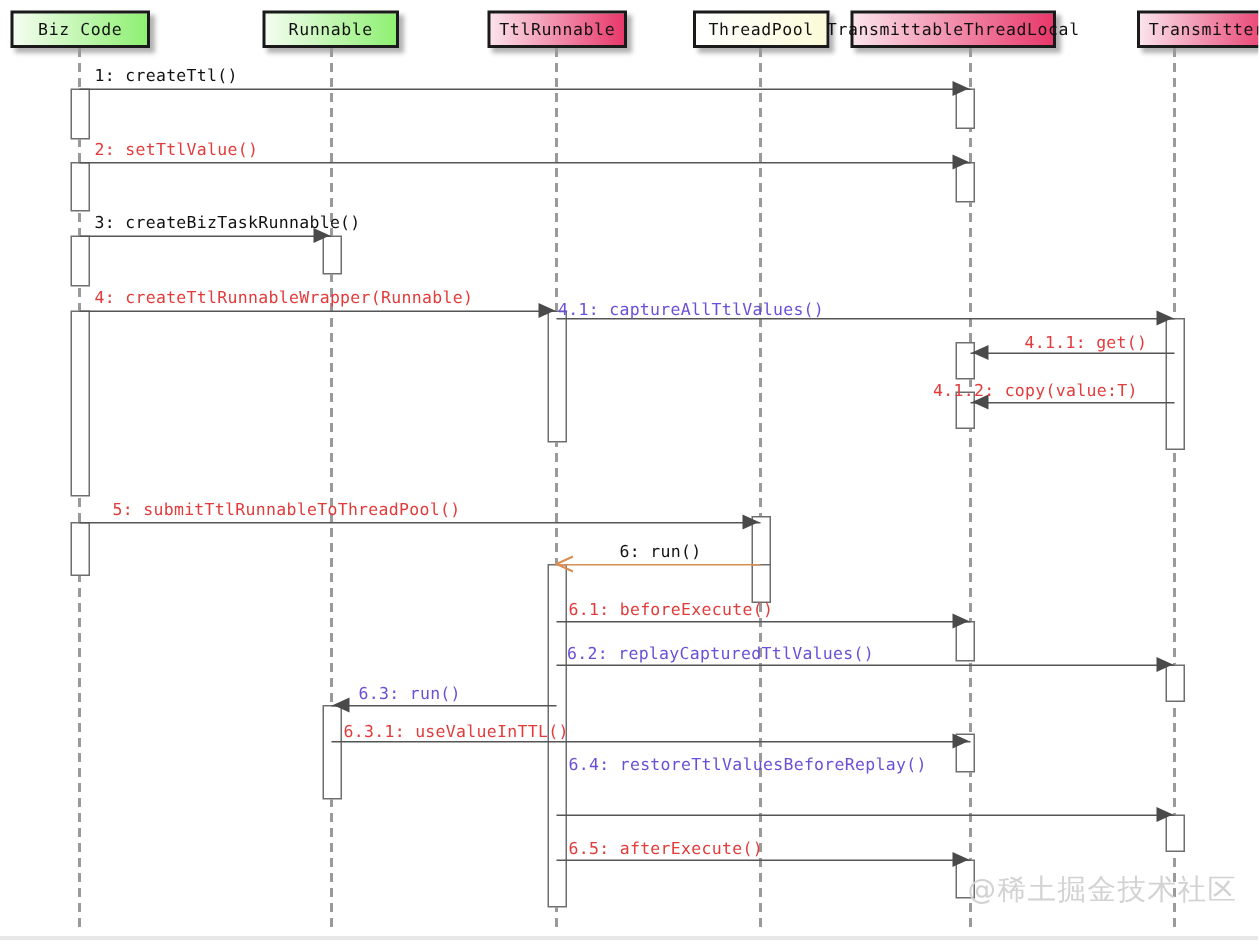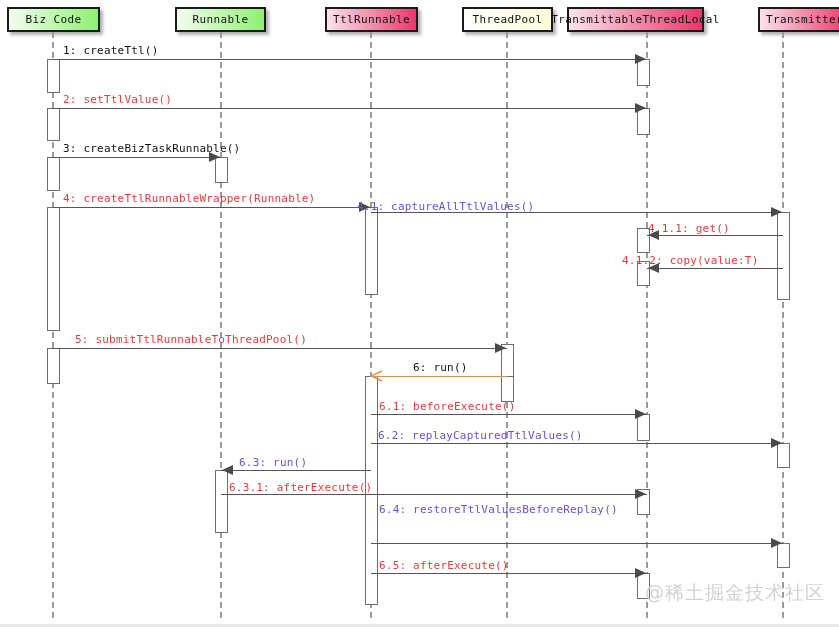--- a/index.html
+++ b/index.html
@@ -106,24 +106,24 @@
       <div class="arrowhead right" style="position: absolute; top: 103px; left: 635px;"></div>
       <div class="mlabel red" style="left: 63px; top: 93px;">2: setTtlValue()</div>
       <div class="msgline" style="left: 53px; width: 168px; top: 157px;"></div>
       <div class="arrowhead right" style="position: absolute; top: 152px; left: 209px;"></div>
       <div class="mlabel black" style="left: 63px; top: 142px;">3: createBizTaskRunnable()</div>
       <div class="msgline" style="left: 53px; width: 318px; top: 207px;"></div>
       <div class="arrowhead right" style="position: absolute; top: 202px; left: 359px;"></div>
       <div class="mlabel red" style="left: 63px; top: 192px;">4: createTtlRunnableWrapper(Runnable)</div>
       <div class="msgline" style="left: 371px; width: 412px; top: 212px;"></div>
       <div class="arrowhead right" style="position: absolute; top: 207px; left: 771px;"></div>
-      <div class="mlabel blue" style="left: 357px; top: 200px; text-align: center;">4.1: captureAllTtlValues()</div>
+      <div class="mlabel blue" style="left: 372px; top: 200px; text-align: center;">4.1: captureAllTtlValues()</div>
       <div class="msgline" style="left: 647px; width: 136px; top: 235px;"></div>
       <div class="arrowhead left" style="position: absolute; top: 230px; left: 648px;"></div>
-      <div class="mlabel red" style="left: 648px; top: 222px;">4.1.1: get()</div>
+      <div class="mlabel red" style="left: 683px; top: 222px;">4.1.1: get()</div>
       <div class="msgline" style="left: 647px; width: 136px; top: 268px;"></div>
       <div class="arrowhead left" style="position: absolute; top: 263px; left: 648px;"></div>
       <div class="mlabel red" style="left: 622px; top: 254px;">4.1.2: copy(value:T)</div>
       <div class="msgline" style="left: 53px; width: 454px; top: 348px;"></div>
       <div class="arrowhead right" style="position: absolute; top: 343px; left: 495px;"></div>
       <div class="mlabel red" style="left: 75px; top: 333px;">5: submitTtlRunnableToThreadPool()</div>
       <div class="msgline orange" style="left: 371px; width: 136px; top: 376px;"></div>
       <div class="openarrow" style="position: absolute; top: 370px; left: 370px;">
         <svg width="13" height="13" viewBox="0 0 13 13">
           <path d="M12 1 L1 6 L12 11" fill="none" stroke="#d98f52" stroke-width="1.4"></path>
@@ -134,21 +134,21 @@
       <div class="arrowhead right" style="position: absolute; top: 409px; left: 635px;"></div>
       <div class="mlabel red" style="left: 379px; top: 400px;">6.1: beforeExecute()</div>
       <div class="msgline" style="left: 371px; width: 412px; top: 443px;"></div>
       <div class="arrowhead right" style="position: absolute; top: 438px; left: 771px;"></div>
       <div class="mlabel blue" style="left: 378px; top: 429px;">6.2: replayCapturedTtlValues()</div>
       <div class="msgline" style="left: 221px; width: 150px; top: 470px;"></div>
       <div class="arrowhead left" style="position: absolute; top: 465px; left: 222px;"></div>
       <div class="mlabel blue" style="left: 239px; top: 456px;">6.3: run()</div>
       <div class="msgline" style="left: 221px; width: 426px; top: 494px;"></div>
       <div class="arrowhead right" style="position: absolute; top: 489px; left: 635px;"></div>
-      <div class="mlabel red" style="left: 229px; top: 481px;">6.3.1: afterExecute()</div>
+      <div class="mlabel red" style="left: 229px; top: 481px;">6.3.1: useValueInTTL()</div>
       <div class="msgline" style="left: 371px; width: 412px; top: 543px;"></div>
       <div class="arrowhead right" style="position: absolute; top: 538px; left: 771px;"></div>
       <div class="mlabel blue" style="left: 379px; top: 503px;">6.4: restoreTtlValuesBeforeReplay()</div>
       <div class="msgline" style="left: 371px; width: 276px; top: 573px;"></div>
       <div class="arrowhead right" style="position: absolute; top: 568px; left: 635px;"></div>
       <div class="mlabel red" style="left: 379px; top: 559px;">6.5: afterExecute()</div>
     </div>
   <div class="watermark" style="left: 645px; top: 580px;">@稀土掘金技术社区</div>
 </div>
 

